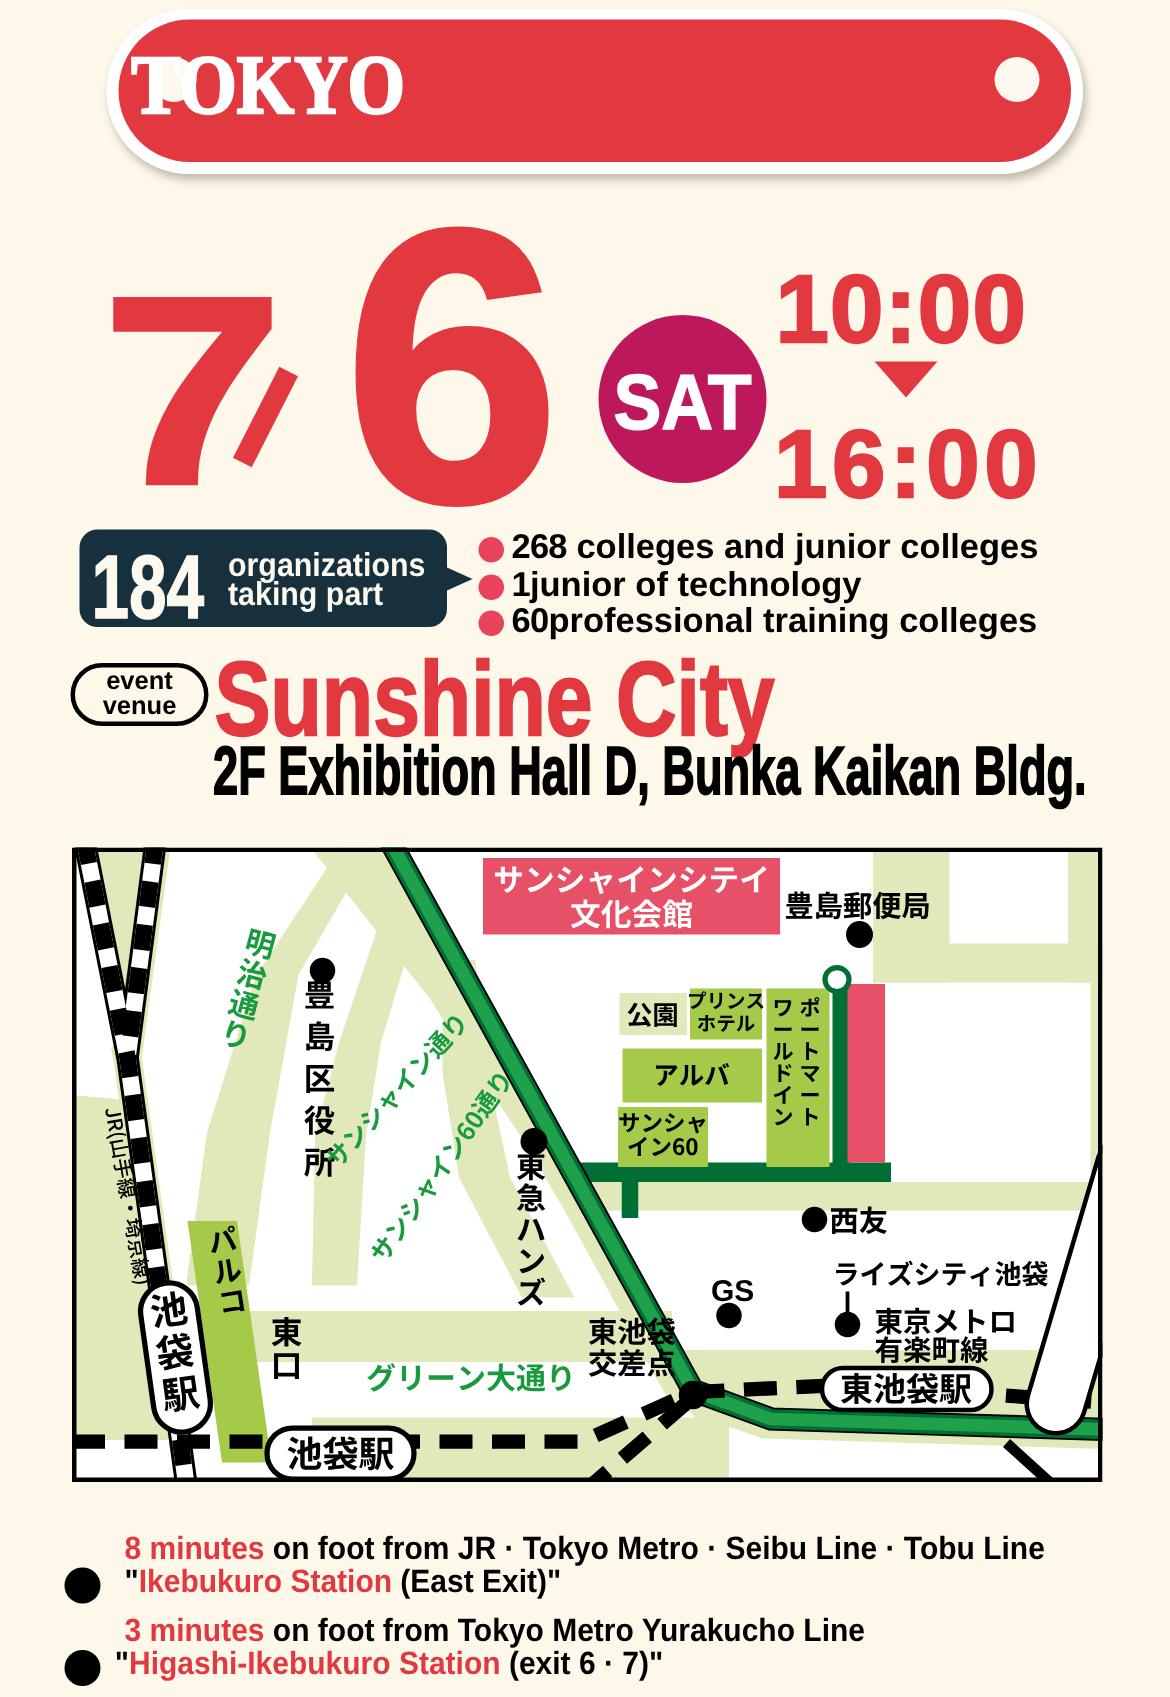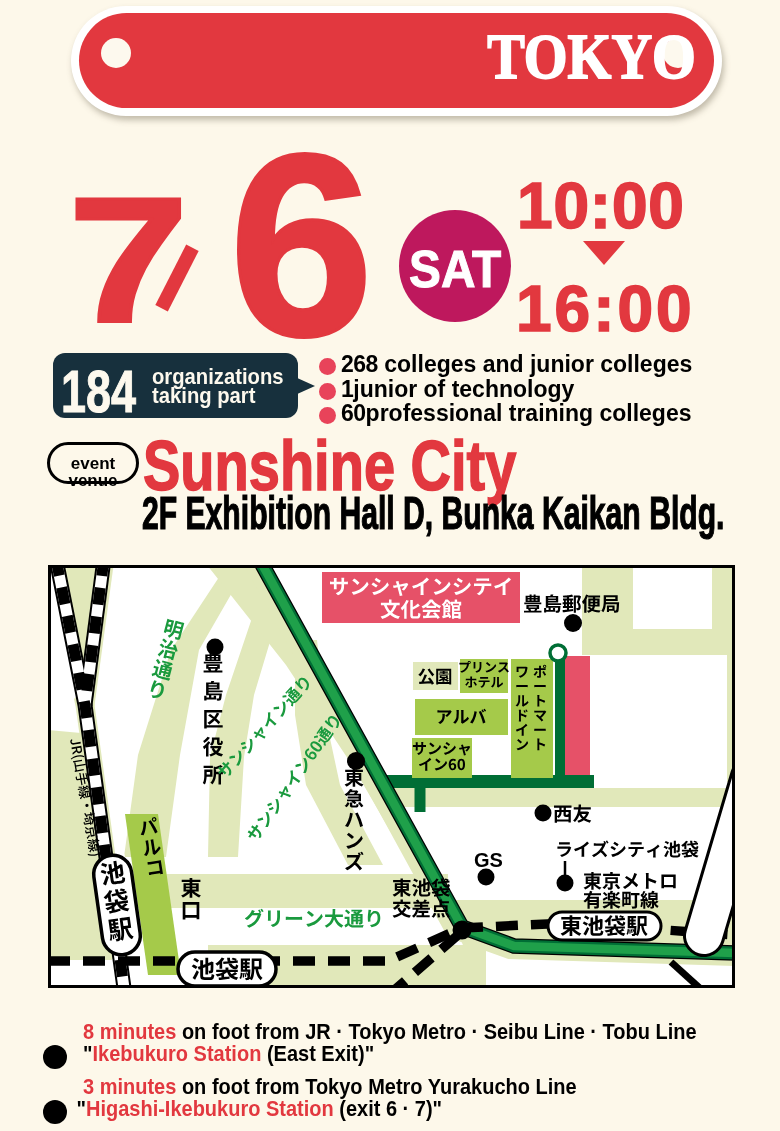--- a/index.html
+++ b/index.html
@@ -7,21 +7,21 @@
 </style></head>
 <body>
 
 <div class="abs" style="left:71px;top:6px;width:651px;height:110px;background:#fff;border-radius:55px;box-shadow:2px 4px 6px rgba(120,110,90,0.45)"></div>
 <div class="abs" style="left:79px;top:13px;width:635px;height:95px;background:#e2383f;border-radius:48px"></div>
 
 <div class="abs" style="left:101px;top:38px;width:30px;height:30px;background:#fdf9ee;border-radius:50%"></div>
 
 <div class="abs" style="left:663px;top:38px;width:30px;height:30px;background:#fdf9ee;border-radius:50%"></div>
 
-<div class="abs" style="left:75px;top:30px;width:635px;text-align:right;color:#fff;font-family:'Liberation Serif',serif;font-weight:bold;font-size:64px;line-height:54px"><span style="display:inline-block;transform:scaleX(0.88);-webkit-text-stroke:1.8px #fff">TOKYO</span></div>
+<div class="abs" style="left:75px;top:30px;width:635px;text-align:left;color:#fff;font-family:'Liberation Serif',serif;font-weight:bold;font-size:56px;line-height:54px"><span style="display:inline-block;transform:scaleX(0.88);-webkit-text-stroke:1.8px #fff">TOKYO</span></div>
 
 <div class="abs" style="left:68px;top:172px;color:#e2383f;font-weight:bold;font-size:178px;line-height:1"><span style="display:inline-block;transform:scaleX(1.22);transform-origin:left;-webkit-text-stroke:3px #e2383f">7</span></div>
 
 <div class="abs" style="left:170px;top:244px;width:14px;height:68px;background:#e2383f;transform:rotate(27deg)"></div>
 
 <div class="abs" style="left:229px;top:115px;color:#e2383f;font-weight:bold;font-size:260px;line-height:1"><span style="-webkit-text-stroke:3px #e2383f">6</span></div>
 
 <div class="abs" style="left:399px;top:210px;width:112px;height:112px;border-radius:50%;background:#be185d;color:#fff;font-weight:bold;font-size:52px;text-align:center;line-height:118px"><span style="display:inline-block;transform:scaleX(0.92);-webkit-text-stroke:1px #fff">SAT</span></div>
 
 <div class="abs" style="left:517px;top:174px;color:#e2383f;font-weight:bold;font-size:64px;line-height:64px;letter-spacing:0.8px;-webkit-text-stroke:1.6px #e2383f">10:00</div>
@@ -40,21 +40,21 @@
 
 <div class="abs" style="left:319px;top:358px;width:17px;height:17px;border-radius:50%;background:#e8435a"></div>
 <div class="abs" style="left:341px;top:353px;font-weight:bold;font-size:23px;line-height:1;white-space:nowrap"><span style="letter-spacing:-0.5px">268</span><span style="letter-spacing:0">&nbsp;colleges and junior colleges</span></div>
 
 <div class="abs" style="left:319px;top:383px;width:17px;height:17px;border-radius:50%;background:#e8435a"></div>
 <div class="abs" style="left:341px;top:378px;font-weight:bold;font-size:23px;line-height:1;white-space:nowrap"><span style="letter-spacing:-0.5px">1</span><span style="letter-spacing:0">junior of technology</span></div>
 
 <div class="abs" style="left:319px;top:407px;width:17px;height:17px;border-radius:50%;background:#e8435a"></div>
 <div class="abs" style="left:341px;top:402px;font-weight:bold;font-size:23px;line-height:1;white-space:nowrap"><span style="letter-spacing:-0.5px">60</span><span style="letter-spacing:0">professional training colleges</span></div>
 
-<div class="abs" style="left:47px;top:442px;width:92px;height:42px;border:3.5px solid #000;border-radius:21px;box-sizing:border-box;text-align:center;font-weight:bold;font-size:17px;line-height:17px;padding-top:10px">event<br>venue</div>
+<div class="abs" style="left:47px;top:442px;width:92px;height:42px;border:3.5px solid #000;border-radius:21px;box-sizing:border-box;text-align:center;font-weight:bold;font-size:17px;line-height:17px;padding-top:0">event<br>venue</div>
 
 <div class="abs" style="left:143px;top:431px;color:#e2383f;font-weight:bold;font-size:70px;line-height:1;white-space:nowrap"><span style="display:inline-block;transform:scaleX(0.80);transform-origin:left;-webkit-text-stroke:1.5px #e2383f">Sunshine City</span></div>
 
 <div class="abs" style="left:142px;top:491px;color:#000;font-weight:bold;font-size:45.5px;line-height:1;white-space:nowrap"><span style="display:inline-block;transform:scaleX(0.662);transform-origin:left;-webkit-text-stroke:1.2px #000">2F Exhibition Hall D, Bunka Kaikan Bldg.</span></div>
 <svg id="map" width="687" height="423" viewBox="0 0 687 423" style="position:absolute;left:48px;top:565px">
 <defs>
       <clipPath id="mc">
         <rect x="0" y="0" width="687" height="423"></rect>
       </clipPath>
     </defs>

